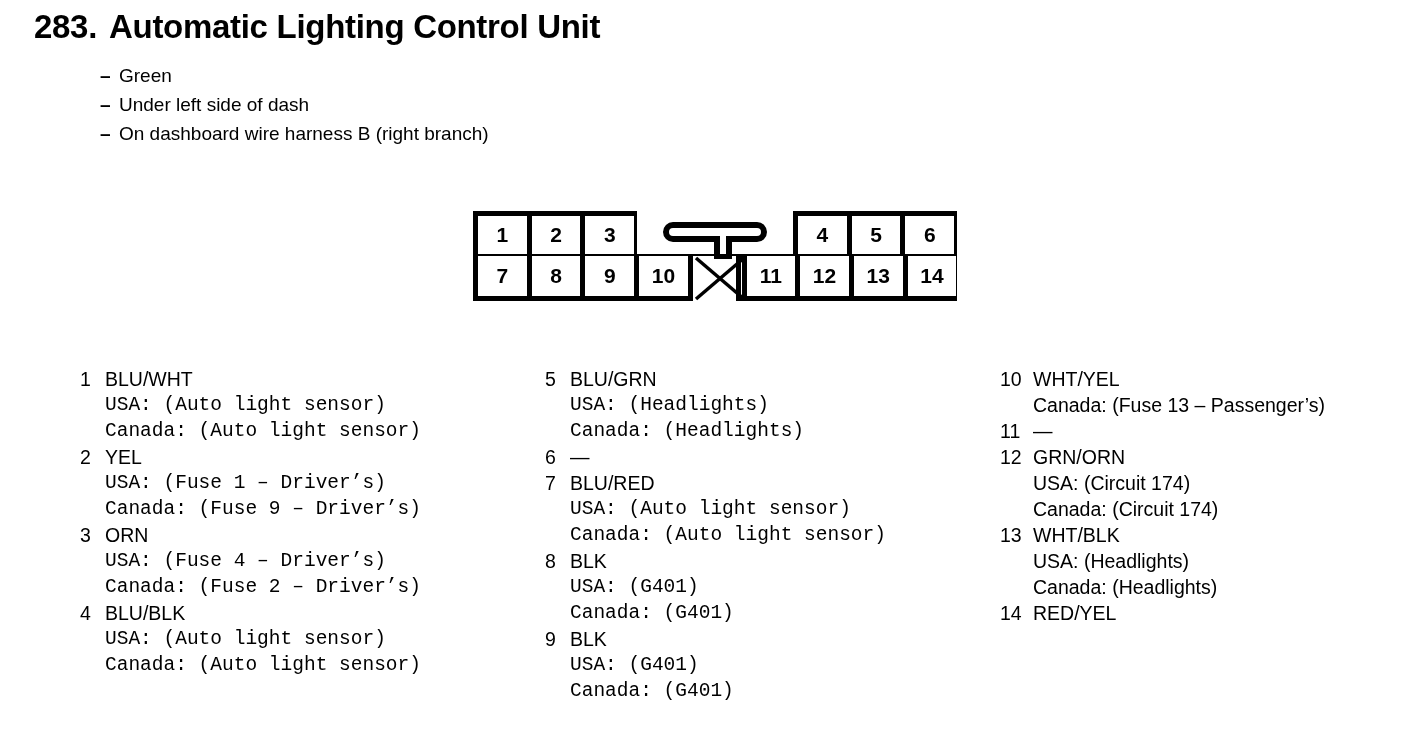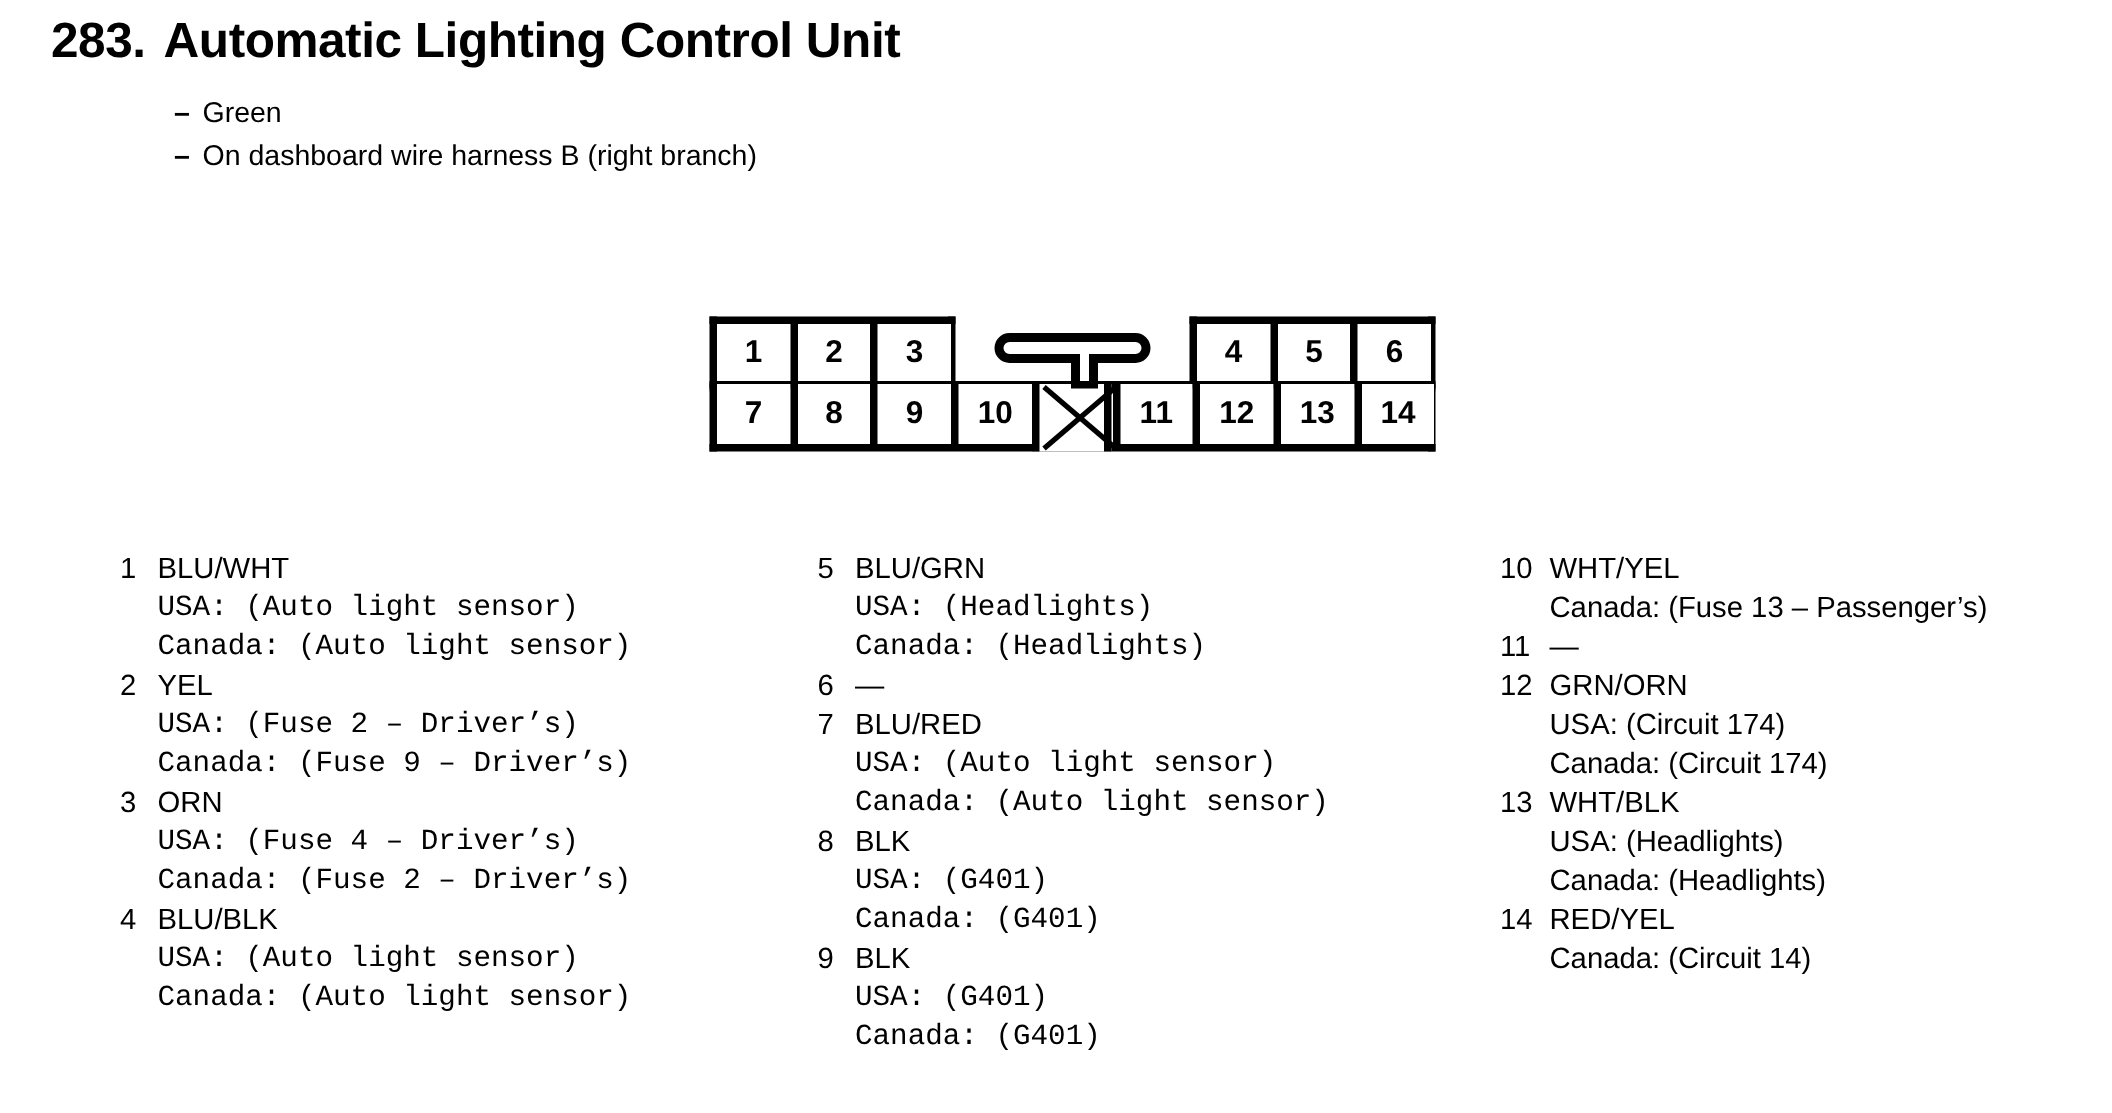--- a/index.html
+++ b/index.html
@@ -27,21 +27,21 @@
   #header .title {
     font-size: 33px;
     font-weight: bold;
     letter-spacing: -0.3px;
   }
   #header .num { margin-right: 12px; }
 
   
   #notes {
     position: absolute;
-    left: 116px;
+    left: 100px;
     top: 61px;
   }
   #notes .note {
     font-size: 19px;
     line-height: 29px;
     white-space: nowrap;
   }
   #notes .dash {
     display: inline-block;
     width: 19px;
@@ -183,20 +183,23 @@
 </head>
 <body>
 
 <div id="header">
   <span class="num">283.</span><span class="title">Automatic Lighting Control Unit</span>
 </div>
 
 <div id="notes">
   <div class="note">
     <span class="dash">–</span><span>Green</span>
+  </div>
+  <div class="note">
+    <span class="dash">–</span><span>Under left side of dash</span>
   </div>
   <div class="note">
     <span class="dash">–</span><span>On dashboard wire harness B (right branch)</span>
   </div>
 </div>
 
 <div id="connector">
 
   <div class="band" id="band-top-left"></div>
   <div class="band" id="band-top-right"></div>
@@ -282,21 +285,21 @@
         <span class="pin-color">BLU/WHT</span>
     </div>
     <div class="pin-sub">USA: (Auto light sensor)</div>
     <div class="pin-sub">Canada: (Auto light sensor)</div>
   </div>
   <div class="pin-entry">
     <div class="pin-head">
       <span class="pin-no">2</span>
         <span class="pin-color">YEL</span>
     </div>
-    <div class="pin-sub">USA: (Fuse 2 – Driver’s)</div>
+    <div class="pin-sub">USA: (Fuse 1 – Driver’s)</div>
     <div class="pin-sub">Canada: (Fuse 9 – Driver’s)</div>
   </div>
   <div class="pin-entry">
     <div class="pin-head">
       <span class="pin-no">3</span>
         <span class="pin-color">ORN</span>
     </div>
     <div class="pin-sub">USA: (Fuse 4 – Driver’s)</div>
     <div class="pin-sub">Canada: (Fuse 2 – Driver’s)</div>
   </div>
@@ -379,15 +382,14 @@
         <span class="pin-color">WHT/BLK</span>
     </div>
     <div class="pin-sub">USA: (Headlights)</div>
     <div class="pin-sub">Canada: (Headlights)</div>
   </div>
   <div class="pin-entry">
     <div class="pin-head">
       <span class="pin-no">14</span>
         <span class="pin-color">RED/YEL</span>
     </div>
-    <div class="pin-sub">Canada: (Circuit 14)</div>
   </div>
 </div>
 
 </body></html>

